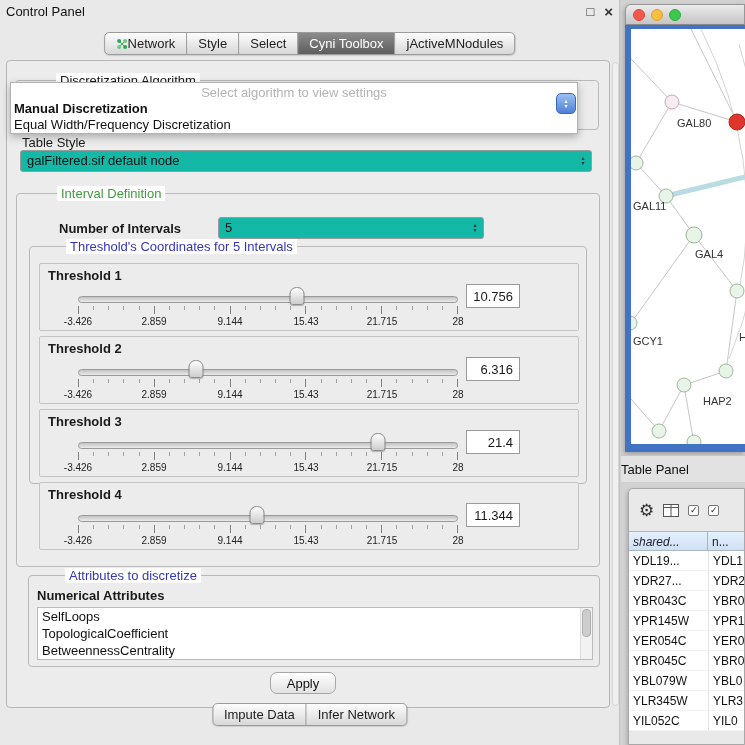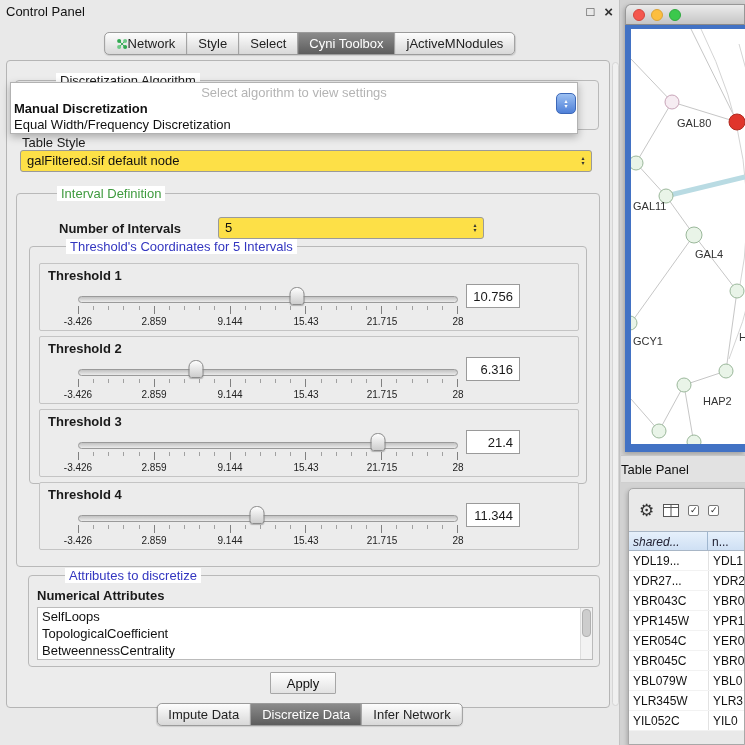--- a/index.html
+++ b/index.html
@@ -37,21 +37,21 @@
            border:1px solid #b2b2b2; box-shadow:0 3px 8px rgba(0,0,0,.28); z-index:5; }
   .popup-placeholder { text-align:center; color:#b4b4b4; padding-top:2px; font-size:13px; }
   .popup-item { font-size:13px; padding:1px 0 0 3px; color:#111; }
   .popup-item.bold { font-weight:bold; }
   .blue-stepper { position:absolute; left:549px; top:32px; width:20px; height:21px; z-index:6;
                   border-radius:5px; border:1px solid #3c68b8; background:linear-gradient(#9cc0f2,#4f80d8);
                   display:flex; flex-direction:column; align-items:center; justify-content:center; }
   .blue-stepper .arr { color:#fff; font-size:6px; line-height:5px; }
 
   .field-label { position:absolute; font-size:13px; color:#1a1a1a; }
-  .combo { position:absolute; height:22px; background:#fde047; border:1px solid #9a9a9a; border-radius:3px;
+  .combo { position:absolute; height:22px; background:#14b8a6; border:1px solid #9a9a9a; border-radius:3px;
            display:flex; align-items:center; cursor:default; }
   .combo-text { flex:1; padding-left:6px; font-size:13px; line-height:20px; color:#111;
                 white-space:nowrap; overflow:hidden; }
   .combo-arrows { width:16px; display:flex; flex-direction:column; align-items:center; justify-content:center; }
   .combo-arrows i { font-style:normal; font-size:6px; line-height:5px; color:#333; }
 
   .interval-box { left:9px; top:132px; width:584px; height:374px; }
   .num-int-label { position:absolute; left:42px; top:27px; font-weight:bold; font-size:13px; }
   .intervals-combo { left:201px; top:23px; width:266px; }
 
@@ -79,21 +79,21 @@
   .attr-header { position:absolute; left:8px; top:12px; font-weight:bold; font-size:13px; }
   .attr-list { position:absolute; left:8px; top:31px; width:556px; height:53px; background:#fff;
                border:1px solid #bbb; overflow:hidden; }
   .attr-item { font-size:13px; line-height:17px; padding-left:4px; color:#111; }
   .list-scrollbar { position:absolute; right:0; top:0; bottom:0; width:12px; background:#f2f2f2;
                     border-left:1px solid #ddd; }
   .list-thumb { position:absolute; left:1px; top:1px; width:9px; height:28px; background:#cdcdcd;
                 border:1px solid #b0b0b0; border-radius:4px; }
 
   .apply-btn { position:absolute; left:263px; top:611px; width:66px; height:22px; font-size:13px;
-               font-family:"Liberation Sans",sans-serif; border:1px solid #a6a6a6; border-radius:1px;
+               font-family:"Liberation Sans",sans-serif; border:1px solid #a6a6a6; border-radius:7px;
                background:linear-gradient(#ffffff,#e2e2e2); color:#111; }
 
   .scroll-track { position:absolute; left:612px; top:62px; width:7px; height:644px; background:#f0f0f0;
                   border:1px solid #d5d5d5; border-radius:4px; }
 
   
   .network-window { position:absolute; left:625px; top:4px; width:120px; height:448px;
                     border-radius:6px 0 0 0; box-shadow:-1px 2px 5px rgba(0,0,0,.25); }
   .mac-titlebar { position:absolute; left:0; top:0; right:0; height:21px;
                   background:linear-gradient(#ebebeb,#c5c5c5); border:1px solid #979797; border-bottom-color:#8a8a8a;
@@ -297,23 +297,20 @@
       </div>
 
       <button class="apply-btn">Apply</button>
     </div>
 
     <div class="scroll-track"></div>
 
     <div class="seg bottom-tabs">
       <div class="seg-item">
         <span>Impute Data</span>
-      </div>
-      <div class="seg-item active">
-        <span>Discretize Data</span>
       </div>
       <div class="seg-item">
         <span>Infer Network</span>
       </div>
     </div>
   </div>
 
   <div class="network-window">
     <div class="mac-titlebar">
       <span class="light red"></span>

